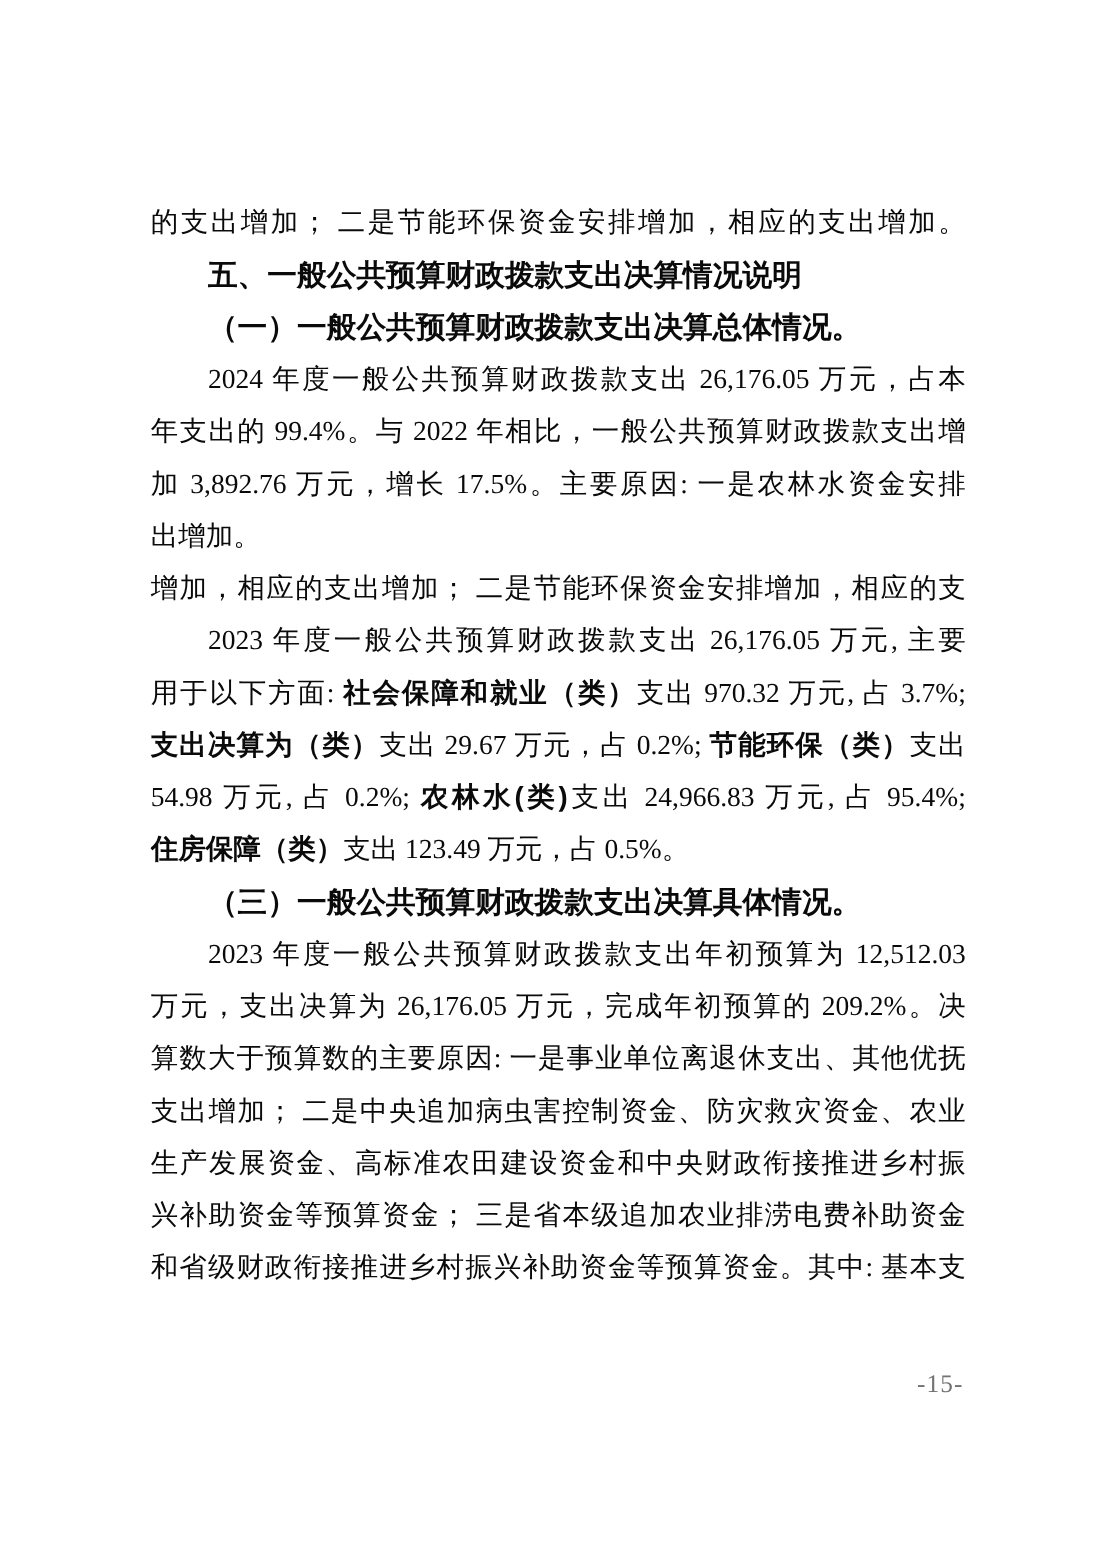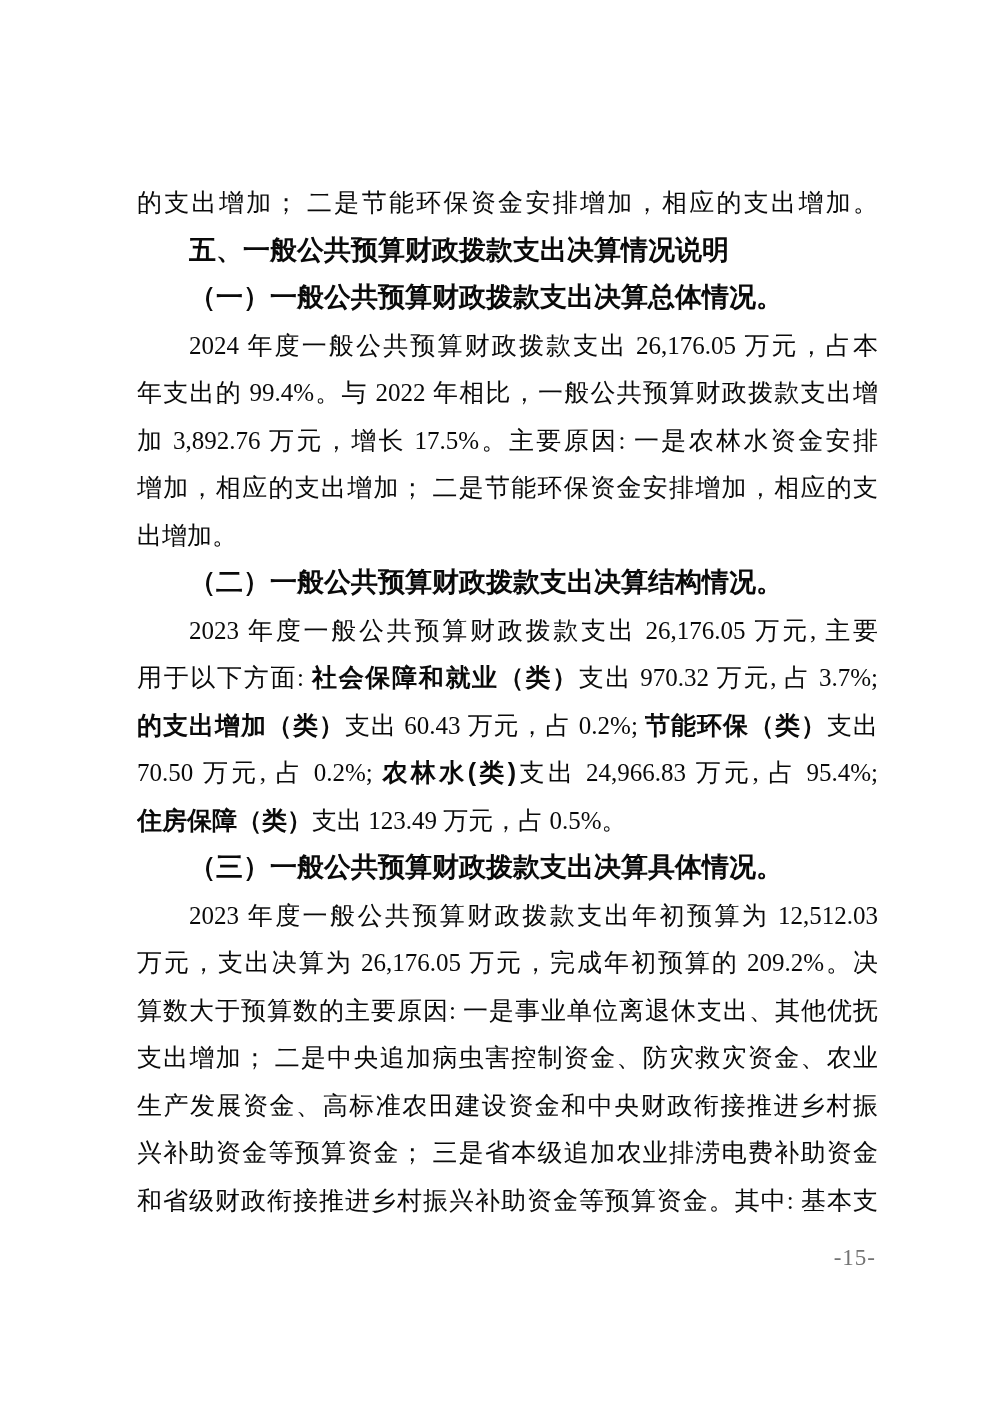--- a/index.html
+++ b/index.html
@@ -62,27 +62,26 @@
 <body>
 
 <div class="page">
   <div class="doc-body">
       <div class="line fill"><span class="seg">的支出增加； 二是节能环保资金安排增加，相应的支出增加。</span></div>
       <div class="line heading indent"><span class="seg bold">五、一般公共预算财政拨款支出决算情况说明</span></div>
       <div class="line heading indent"><span class="seg bold">（一）一般公共预算财政拨款支出决算总体情况。</span></div>
       <div class="line indent fill"><span class="seg">2024 年度一般公共预算财政拨款支出 26,176.05 万元，占本</span></div>
       <div class="line fill"><span class="seg">年支出的 99.4%。与 2022 年相比，一般公共预算财政拨款支出增</span></div>
       <div class="line fill"><span class="seg">加 3,892.76 万元，增长 17.5%。主要原因: 一是农林水资金安排</span></div>
+      <div class="line"><span class="seg">出增加。</span></div>
       <div class="line fill"><span class="seg">增加，相应的支出增加； 二是节能环保资金安排增加，相应的支</span></div>
-      <div class="line"><span class="seg">出增加。</span></div>
-      <div class="line heading indent"><span class="seg bold">（二）一般公共预算财政拨款支出决算结构情况。</span></div>
       <div class="line indent fill"><span class="seg">2023 年度一般公共预算财政拨款支出 26,176.05 万元, 主要</span></div>
       <div class="line fill"><span class="seg">用于以下方面: </span><span class="seg bold">社会保障和就业（类）</span><span class="seg">支出 970.32 万元, 占 3.7%;</span></div>
-      <div class="line fill"><span class="seg bold">的支出增加（类）</span><span class="seg">支出 60.43 万元，占 0.2%; </span><span class="seg bold">节能环保（类）</span><span class="seg">支出</span></div>
-      <div class="line fill"><span class="seg">70.50 万元, 占 0.2%; </span><span class="seg bold">农林水(类)</span><span class="seg">支出 24,966.83 万元, 占 95.4%;</span></div>
+      <div class="line fill"><span class="seg bold">支出决算为（类）</span><span class="seg">支出 29.67 万元，占 0.2%; </span><span class="seg bold">节能环保（类）</span><span class="seg">支出</span></div>
+      <div class="line fill"><span class="seg">54.98 万元, 占 0.2%; </span><span class="seg bold">农林水(类)</span><span class="seg">支出 24,966.83 万元, 占 95.4%;</span></div>
       <div class="line"><span class="seg bold">住房保障（类）</span><span class="seg">支出 123.49 万元，占 0.5%。</span></div>
       <div class="line heading indent"><span class="seg bold">（三）一般公共预算财政拨款支出决算具体情况。</span></div>
       <div class="line indent fill"><span class="seg">2023 年度一般公共预算财政拨款支出年初预算为 12,512.03</span></div>
       <div class="line fill"><span class="seg">万元，支出决算为 26,176.05 万元，完成年初预算的 209.2%。决</span></div>
       <div class="line fill"><span class="seg">算数大于预算数的主要原因: 一是事业单位离退休支出、其他优抚</span></div>
       <div class="line fill"><span class="seg">支出增加； 二是中央追加病虫害控制资金、防灾救灾资金、农业</span></div>
       <div class="line fill"><span class="seg">生产发展资金、高标准农田建设资金和中央财政衔接推进乡村振</span></div>
       <div class="line fill"><span class="seg">兴补助资金等预算资金； 三是省本级追加农业排涝电费补助资金</span></div>
       <div class="line fill"><span class="seg">和省级财政衔接推进乡村振兴补助资金等预算资金。其中: 基本支</span></div>
     </div>

